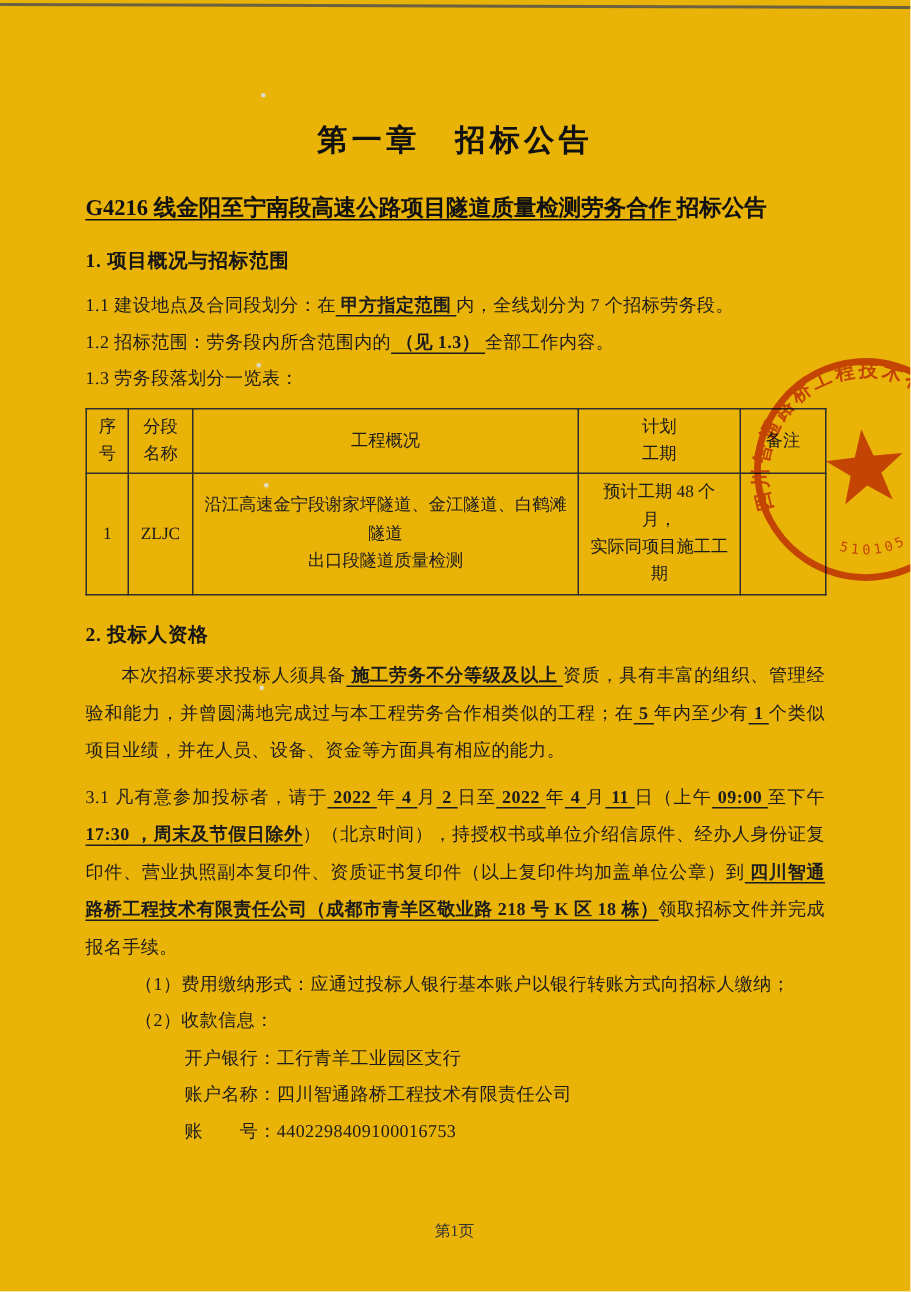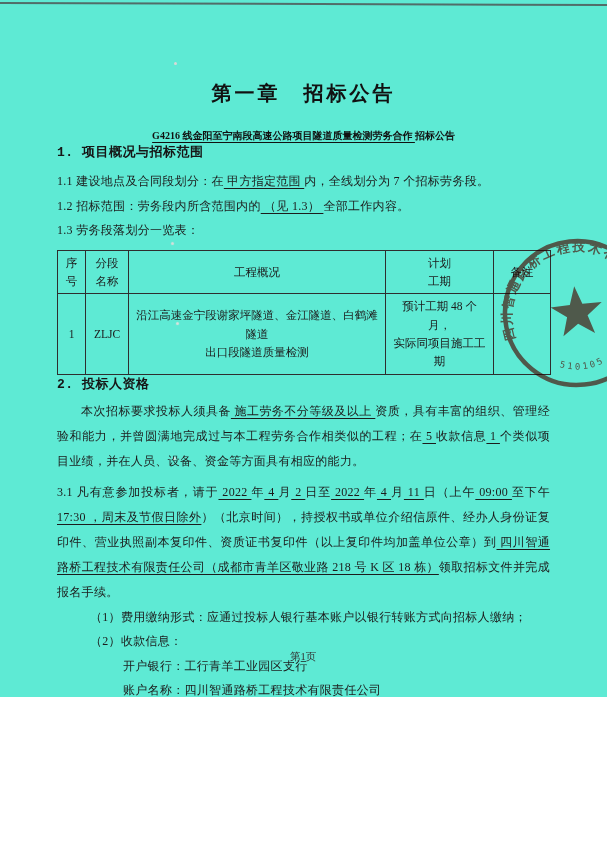--- a/index.html
+++ b/index.html
@@ -1,54 +1,54 @@
 <!DOCTYPE html>
 <html><head>
 <meta charset="utf-8">
 <style>
   * { margin:0; padding:0; box-sizing:border-box; }
   html,body { background:#ffffff; }
   .page {
-    position:relative; width:607px; height:697px;
-    background:#5eead4; overflow:hidden;
+    position:relative; width:607px; height:861px;
+    background:#eab308; overflow:hidden;
     font-family:"Liberation Serif", serif;
     color:#1c1c1c;
   }
   .scan-edge {
     position:absolute; top:3px; left:-4px; width:620px; height:2px;
     background:#4d4d4d; transform:rotate(0.18deg); opacity:.8;
   }
   .specks { position:absolute; top:62px; left:174px; width:3px; height:3px;
     background:#d9d9d6; border-radius:50%;
     box-shadow:-3px 180px 1px #dededa, 2px 260px 1px #e2e2de, -1px 395px 1px #e4e4e0; }
   .content { position:relative; padding:80px 57px 0 57px; }
 
   h1.chapter {
     text-align:center; font-family:"Liberation Sans", sans-serif;
     font-size:20px; font-weight:bold; letter-spacing:3px; color:#111;
   }
   h2.subtitle {
-    margin-top:22px; text-align:center;
-    font-size:10px; font-weight:bold; color:#111; white-space:nowrap;
+    margin-top:22px; text-align:left;
+    font-size:15px; font-weight:bold; color:#111; white-space:nowrap;
   }
   .sec-heading {
-    font-family:Liberation Mono, monospace;
+    margin-top:17px; font-family:Liberation Serif, serif;
     font-size:13px; font-weight:bold; color:#161616; letter-spacing:.5px;
   }
   .clause { font-size:12px; line-height:24.5px; letter-spacing:.3px; }
   .mt4 { margin-top:4px; } .mt8 { margin-top:8px; }
   .para {
     margin-top:6px; font-size:12px; line-height:25px; letter-spacing:.3px;
     text-align:justify;
   }
   .indent2 { text-indent:2em; }
   .sub-clause { padding-left:33px; }
   .payee-line { padding-left:66px; }
   .u { text-decoration:underline; text-underline-offset:3px; text-decoration-thickness:1px; }
-  .b { font-weight:normal; }
+  .b { font-weight:bold; }
 
   table.segments {
     margin-top:7px; border-collapse:collapse; width:493px;
     font-size:11.5px; color:#1c1c1c; table-layout:fixed;
   }
   table.segments th, table.segments td {
     border:1px solid #2e2e2e; white-space:pre-line;
     line-height:1.6; vertical-align:middle; text-align:center; padding:3px 6px;
   }
   table.segments th { font-weight:normal; height:30px; }
@@ -114,21 +114,21 @@
 出口段隧道质量检测</td>
           <td class="cell-left">预计工期 48 个月，
 实际同项目施工工期</td>
           <td></td>
         </tr>
       </tbody>
     </table>
 
 
     <div class="sec-heading">2. 投标人资格</div>
-    <p class="para indent2"><span>本次招标要求投标人须具备</span><span class="u b"> 施工劳务不分等级及以上 </span><span>资质，具有丰富的组织、管理经验和能力，并曾圆满地完成过与本工程劳务合作相类似的工程；在</span><span class="u b"> 5 </span><span>收款信息</span><span class="u b"> 1 </span><span>个类似项目业绩，并在人员、设备、资金等方面具有相应的能力。</span></p>
+    <p class="para indent2"><span>本次招标要求投标人须具备</span><span class="u b"> 施工劳务不分等级及以上 </span><span>资质，具有丰富的组织、管理经验和能力，并曾圆满地完成过与本工程劳务合作相类似的工程；在</span><span class="u b"> 5 </span><span>年内至少有</span><span class="u b"> 1 </span><span>个类似项目业绩，并在人员、设备、资金等方面具有相应的能力。</span></p>
 
     <p class="para"><span>3.1 凡有意参加投标者，请于</span><span class="u b"> 2022 </span><span>年</span><span class="u b"> 4 </span><span>月</span><span class="u b"> 2 </span><span>日至</span><span class="u b"> 2022 </span><span>年</span><span class="u b"> 4 </span><span>月</span><span class="u b"> 11 </span><span>日（上午</span><span class="u b"> 09:00 </span><span>至下午</span><span class="u b"> 17:30 ，周末及节假日除外</span><span>）（北京时间），持授权书或单位介绍信原件、经办人身份证复印件、营业执照副本复印件、资质证书复印件（以上复印件均加盖单位公章）到</span><span class="u b"> 四川智通路桥工程技术有限责任公司（成都市青羊区敬业路 218 号 K 区 18 栋）</span><span>领取招标文件并完成报名手续。</span></p>
     <div class="clause sub-clause">（1）费用缴纳形式：应通过投标人银行基本账户以银行转账方式向招标人缴纳；</div>
     <div class="clause sub-clause">（2）收款信息：</div>
     <div class="clause payee-line">开户银行：工行青羊工业园区支行</div>
     <div class="clause payee-line">账户名称：四川智通路桥工程技术有限责任公司</div>
     <div class="clause payee-line">账　　号：4402298409100016753</div>
 
   </div>
 

